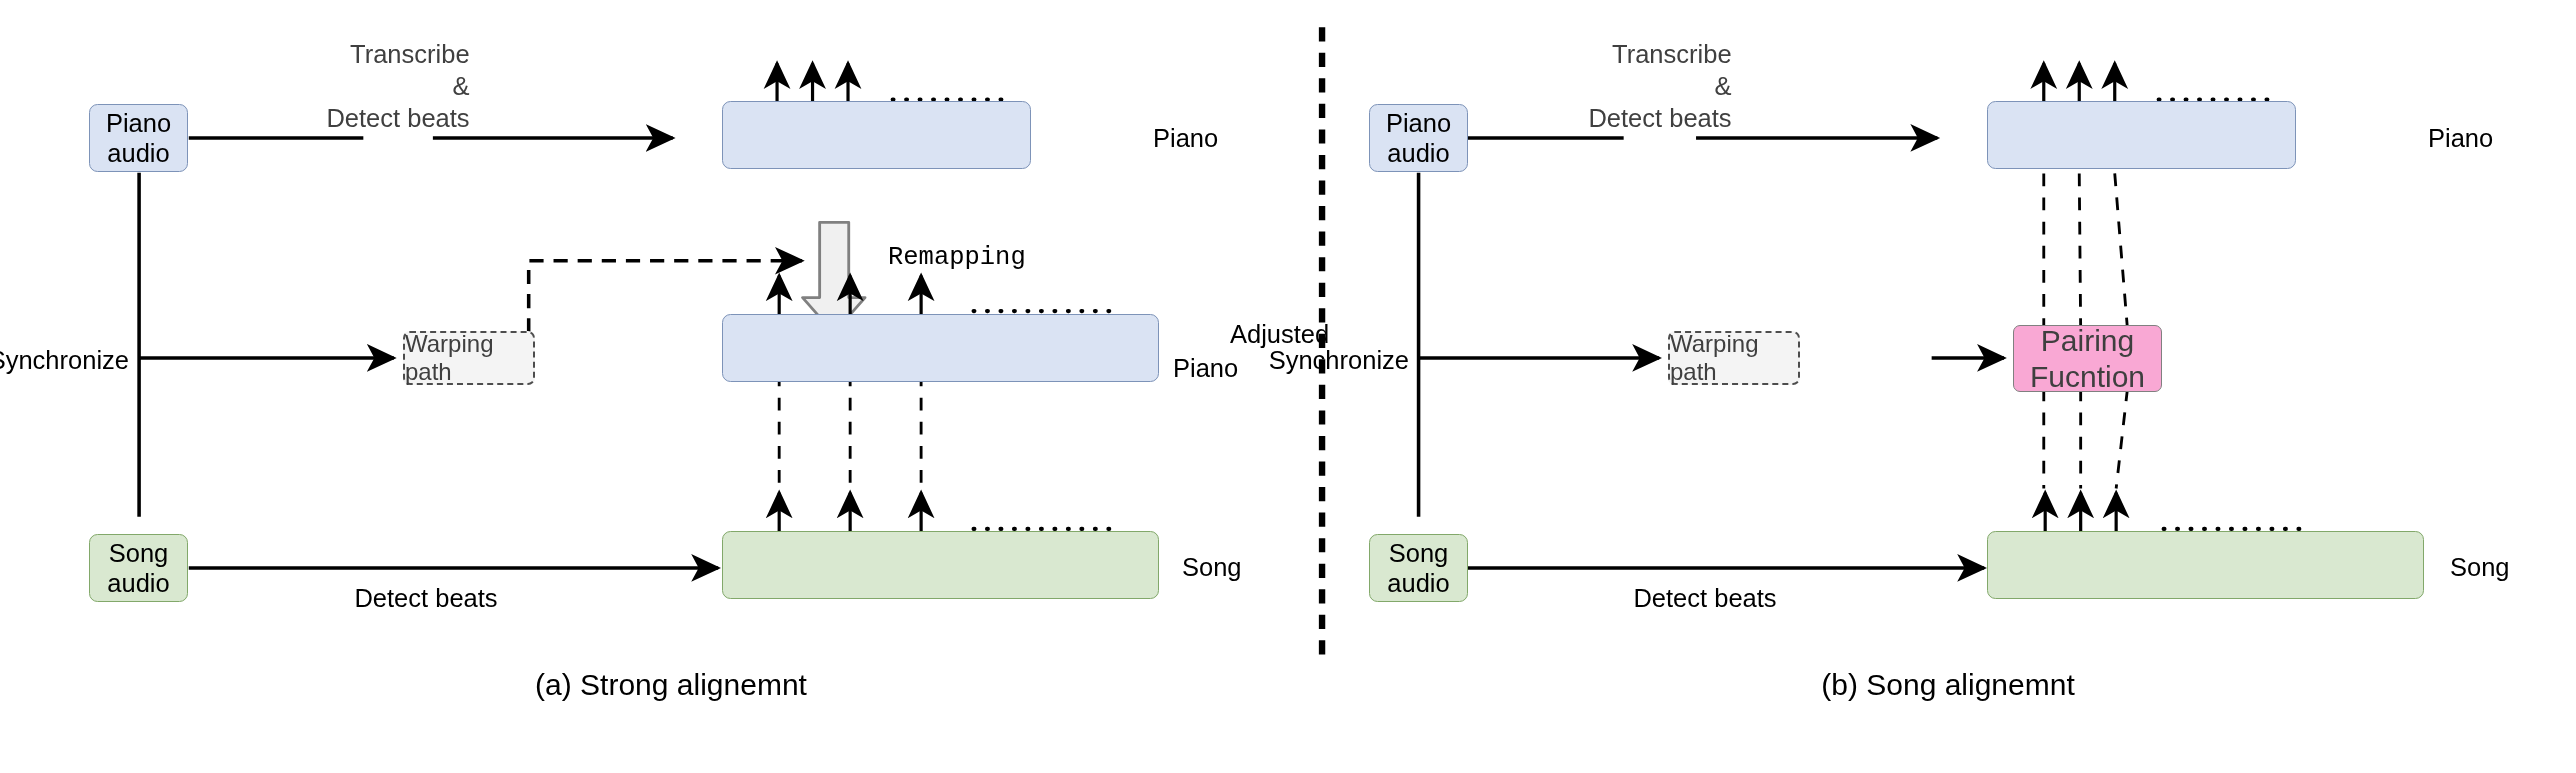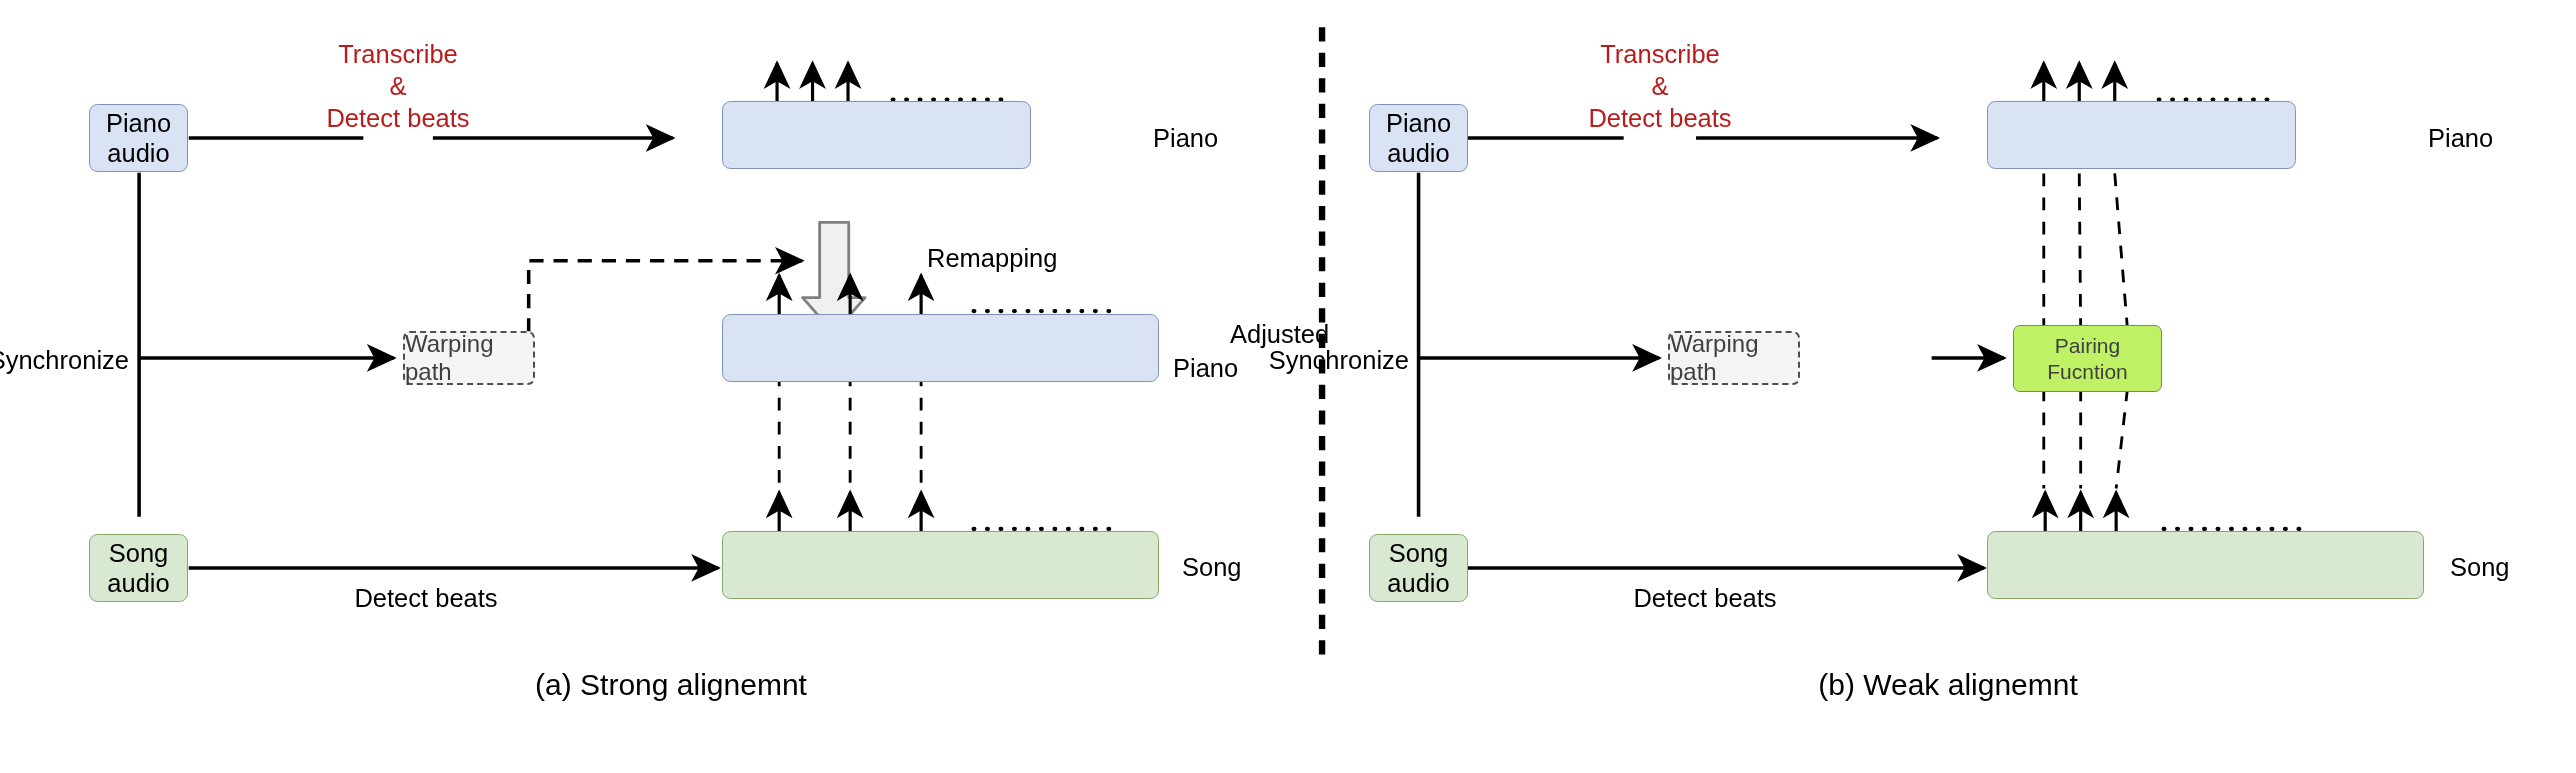--- a/index.html
+++ b/index.html
@@ -75,24 +75,24 @@
     font-size: 24px;
     color: #3f3f3f;
   }
   .solidbox {
     position: absolute;
     box-sizing: border-box;
     display: flex;
     align-items: center;
     justify-content: center;
     flex-direction: column;
-    background: #bef264;
+    background: #f9a8d4;
     border: 1.4px solid #808080;
     border-radius: 7px;
-    font-size: 21px;
+    font-size: 30px;
     color: #3f3f3f;
     line-height: 1.2;
     text-align: center;
   }
   .lbl {
     position: absolute;
     font-size: 25.5px;
     color: #000000;
     white-space: nowrap;
     line-height: 1.2;
@@ -108,22 +108,22 @@
   .caption {
     position: absolute;
     font-size: 30px;
     color: #000000;
     white-space: nowrap;
     transform: translateX(-50%);
   }
   .multiline {
     position: absolute;
     font-size: 25.5px;
-    color: #b91c1c;
-    text-align: center;
+    color: #404040;
+    text-align: right;
     line-height: 1.25;
     transform: translateX(-50%);
     white-space: nowrap;
   }
 </style>
 </head>
 <body>
 
 <div id="stage">
 
@@ -233,21 +233,21 @@
   <div class="multiline" style="left:398px; top:39px;">
     <div>Transcribe</div>
     <div>&amp;</div>
     <div>Detect beats</div>
   </div>
 
   <div class="lbl lbl-r" style="left:129px; top:345px;">Synchronize</div>
 
   <div class="lbl lbl-c" style="left:426px; top:583px;">Detect beats</div>
 
-  <div class="lbl" style="left:927px; top:243px;">Remapping</div>
+  <div class="lbl" style="left:888px; top:243px;font-family:Liberation Mono, monospace;">Remapping</div>
 
   <div class="lbl" style="left:1153px; top:123px;">Piano</div>
 
   <div class="lbl" style="left:1230px; top:319px;">Adjusted</div>
   <div class="lbl" style="left:1173px; top:353px;">Piano</div>
 
   <div class="lbl" style="left:1182px; top:552px;">Song</div>
 
   <div class="caption" style="left:671px; top:668px;">(a) Strong alignemnt</div>
 
@@ -281,16 +281,16 @@
   </div>
 
   <div class="lbl lbl-r" style="left:1409px; top:345px;">Synchronize</div>
 
   <div class="lbl lbl-c" style="left:1705px; top:583px;">Detect beats</div>
 
   <div class="lbl" style="left:2428px; top:123px;">Piano</div>
 
   <div class="lbl" style="left:2450px; top:552px;">Song</div>
 
-  <div class="caption" style="left:1948px; top:668px;">(b) Weak alignemnt</div>
+  <div class="caption" style="left:1948px; top:668px;">(b) Song alignemnt</div>
 
 </div>
 
 
 </body></html>

